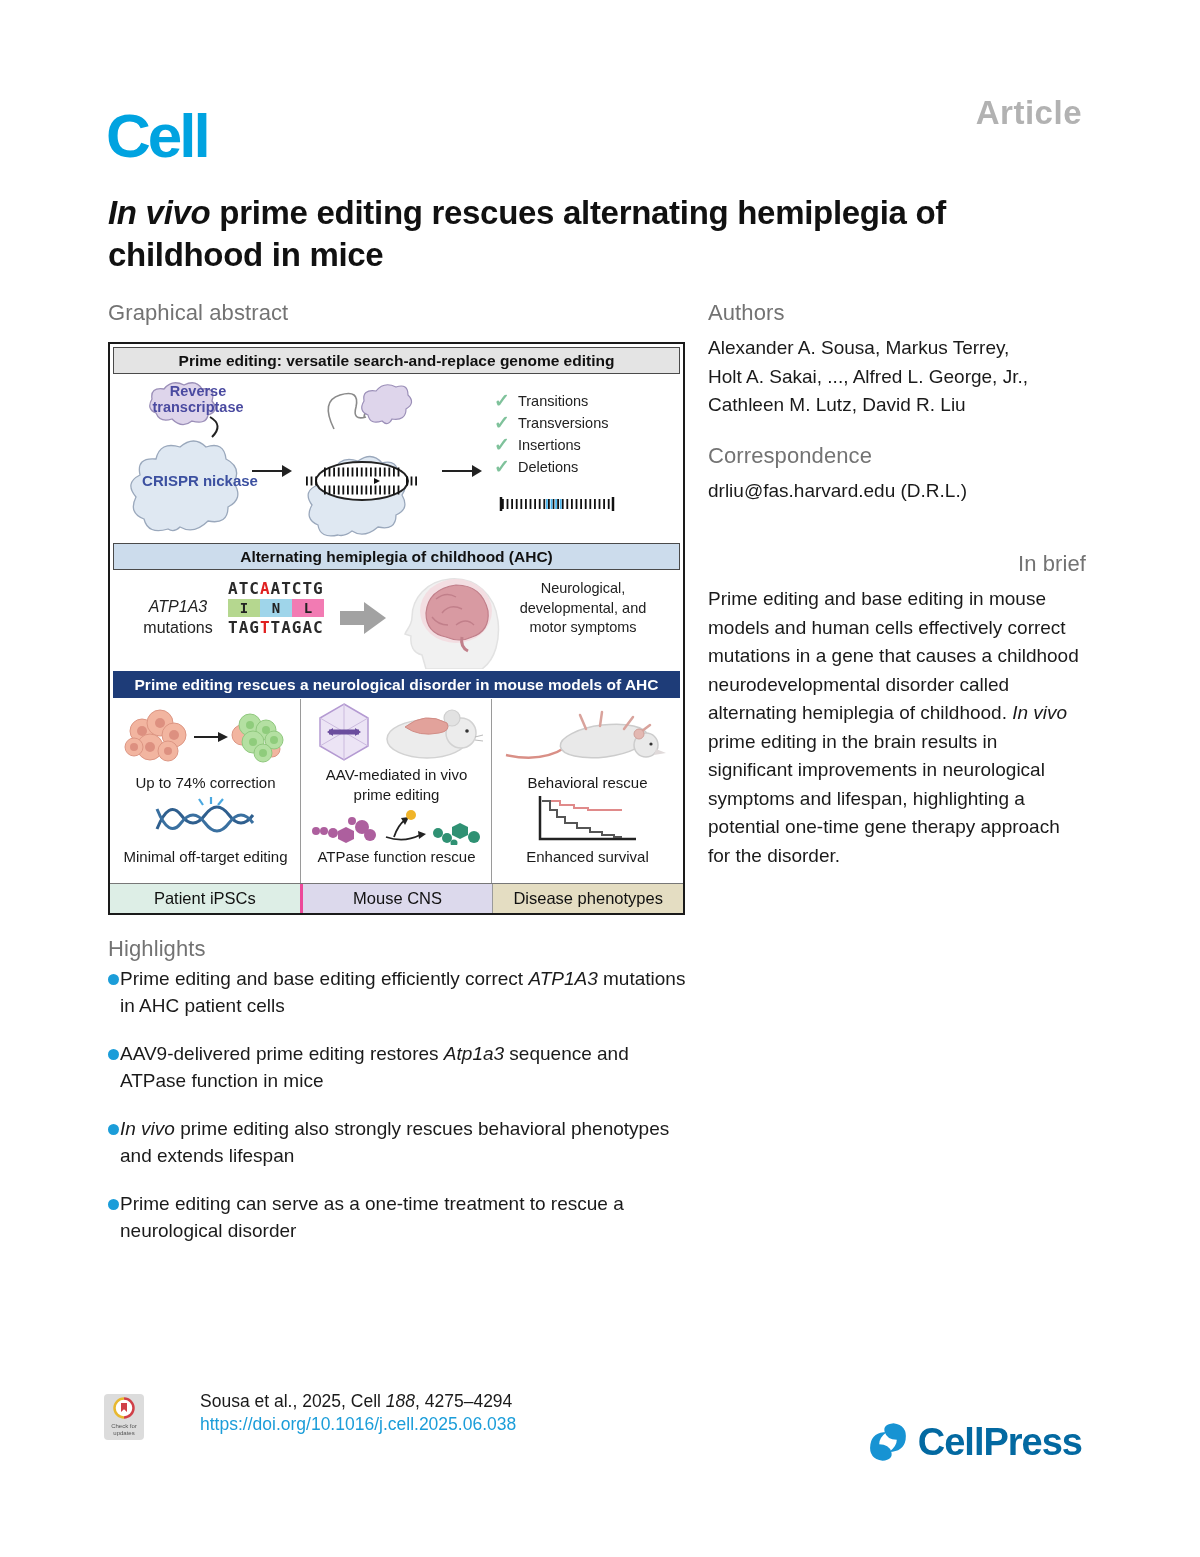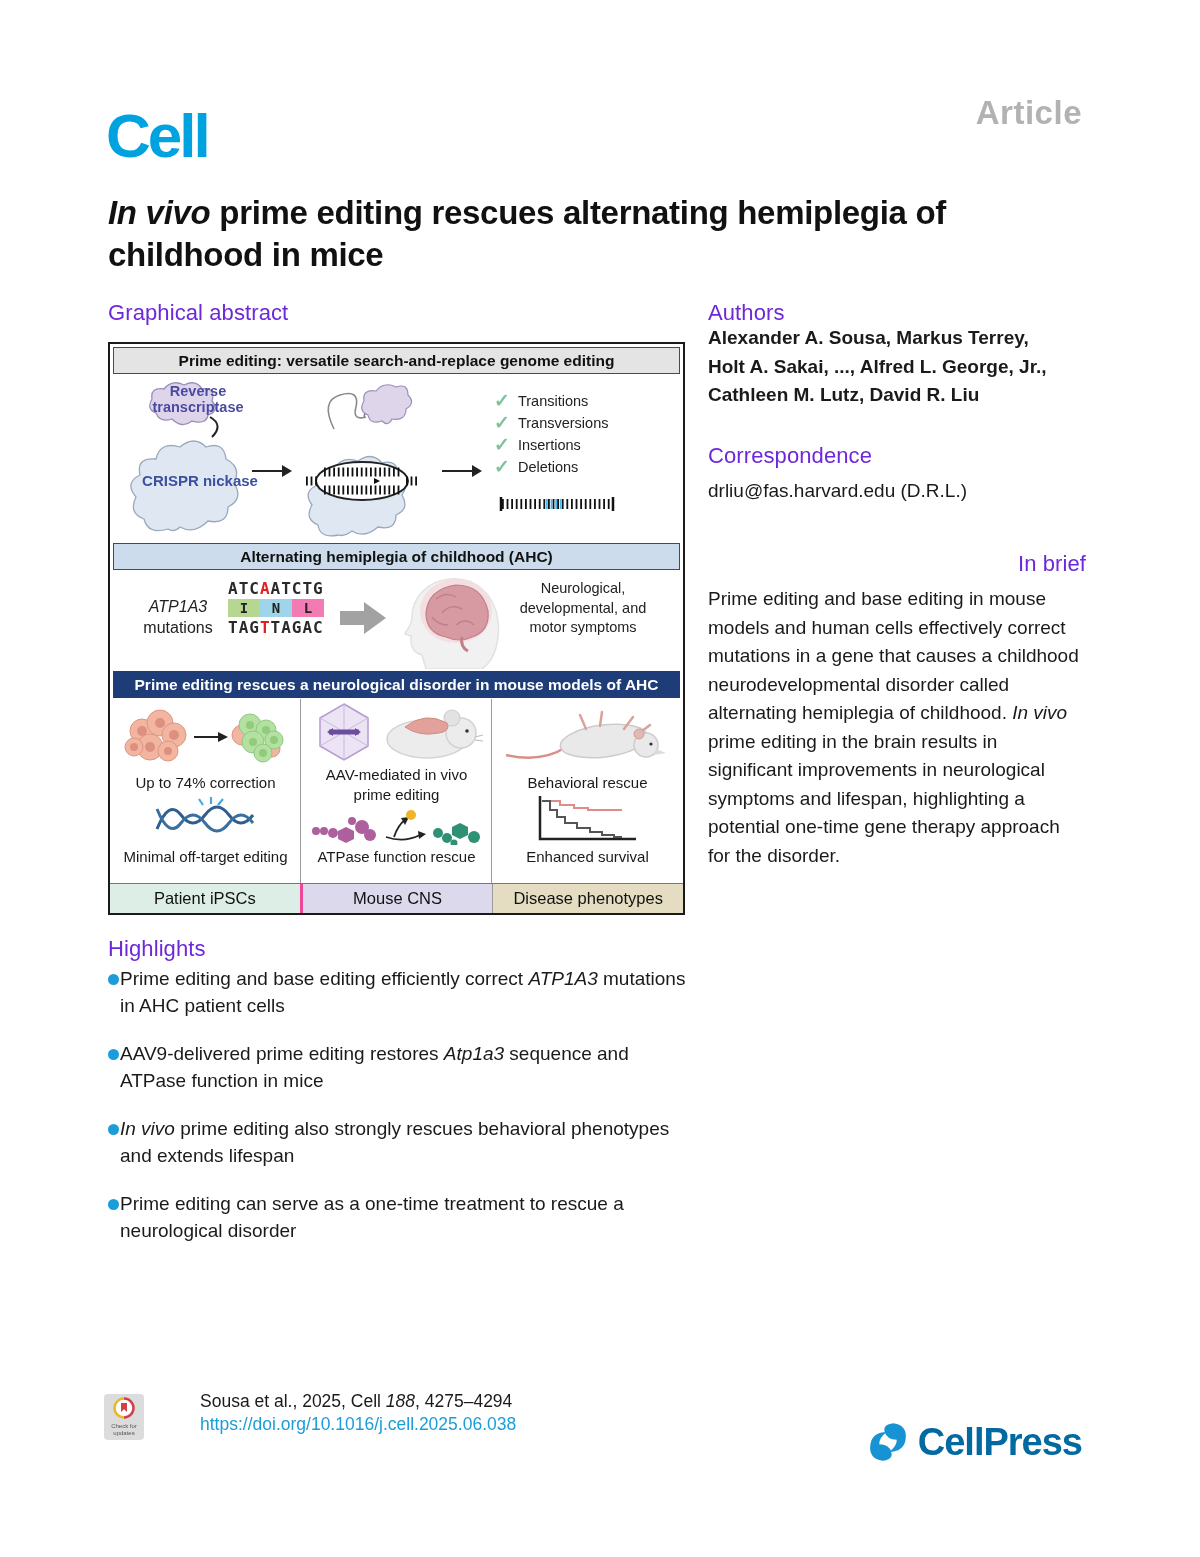--- a/index.html
+++ b/index.html
@@ -6,21 +6,21 @@
   html,body { background:#ffffff; }
   body { font-family:"Liberation Sans", sans-serif; color:#1a1a1a; }
   .page { position:relative; width:1200px; height:1557px; background:#fff; overflow:hidden; margin:0 auto; }
   .abs { position:absolute; }
   .it { font-style:italic; }
 
   .article-label { top:94px; right:118px; font-size:33px; font-weight:bold; color:#b2b2b2; letter-spacing:0.5px; }
   .cell-logo { top:100px; left:106px; font-size:62px; font-weight:bold; color:#00a3e0; letter-spacing:-3px; }
   .page-title { top:192px; left:108px; width:900px; font-size:33px; font-weight:bold; line-height:1.27; color:#111; letter-spacing:-0.3px; }
 
-  .sec-head { font-size:22px; color:#6d28d9; letter-spacing:0.1px; }
+  .sec-head { font-size:22px; color:#737373; letter-spacing:0.1px; }
 
   
   .ga-box { top:342px; left:108px; width:577px; height:573px; border:2px solid #1a1a1a; background:#fff; }
   .ga-bar { left:3px; right:3px; height:27px; border:1px solid #4a4a4a; font-weight:bold; font-size:15.5px; text-align:center; line-height:25px; color:#111; }
   .bar-gray { top:3px; background:#e4e4e4; }
   .bar-blue { top:199px; background:#ccdcec; }
   .bar-navy { top:327px; background:#1e3c78; color:#ffffff; border-color:#1e3c78; }
 
   .p1 { top:31px; left:0; width:573px; height:168px; }
   .blob-label { text-align:center; font-weight:bold; line-height:1.12; }
@@ -304,21 +304,21 @@
       <span class="hl-dot"></span>
       <span class="hl-text"><span class="it">In vivo</span><span> prime editing also strongly rescues behavioral phenotypes and extends lifespan</span></span>
     </div>
     <div class="hl-item">
       <span class="hl-dot"></span>
       <span class="hl-text"><span>Prime editing can serve as a one-time treatment to rescue a neurological disorder</span></span>
     </div>
   </div>
 
   <div class="abs sec-head rcol" style="top:300px;">Authors</div>
-  <div class="abs rcol r-body" style="top:324px;font-weight:bold;">
+  <div class="abs rcol r-body" style="top:334px;">
     <div>Alexander A. Sousa, Markus Terrey,</div>
     <div>Holt A. Sakai, ..., Alfred L. George, Jr.,</div>
     <div>Cathleen M. Lutz, David R. Liu</div>
   </div>
 
   <div class="abs sec-head rcol" style="top:443px;">Correspondence</div>
   <div class="abs rcol r-body" style="top:477px;">
     <div>drliu@fas.harvard.edu (D.R.L.)</div>
   </div>
 

